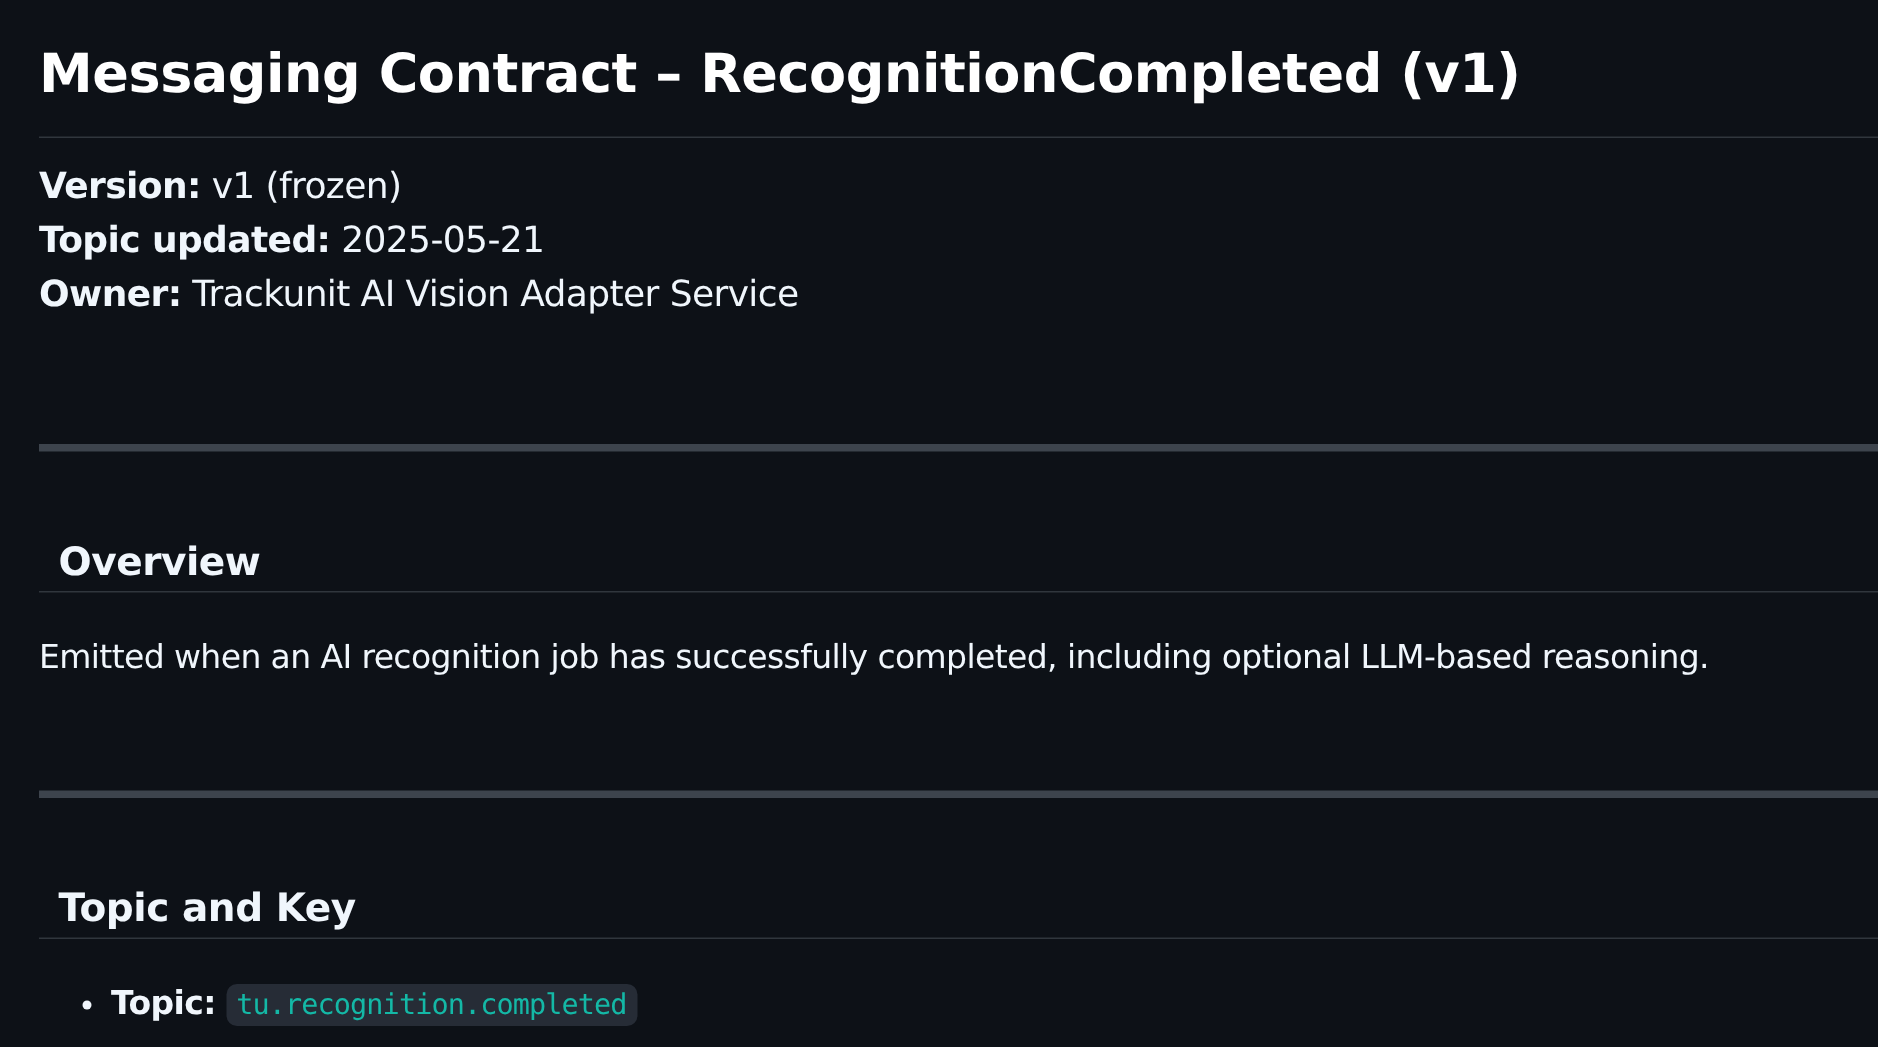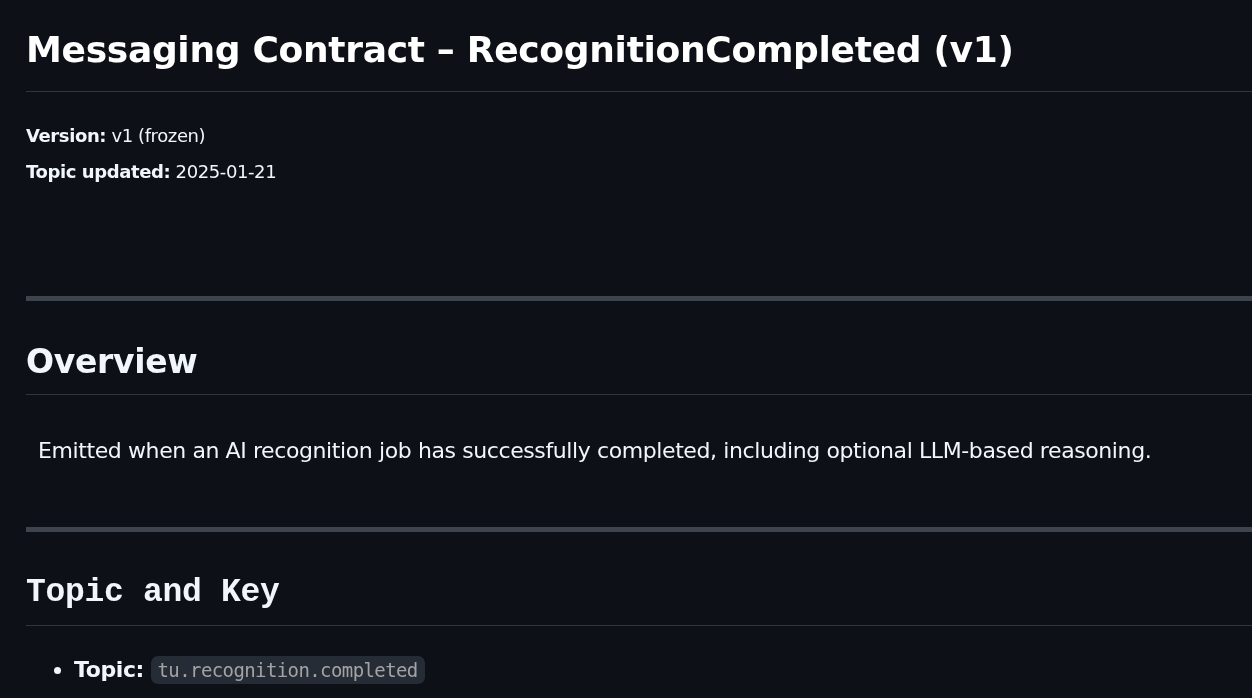--- a/index.html
+++ b/index.html
@@ -40,43 +40,43 @@
   }
   .rule-thick {
     position: absolute;
     left: 0;
     right: 0;
     height: 5px;
     background: #3d444d;
   }
   .meta {
     position: absolute;
-    top: 118px;
+    top: 106px;
     left: 0;
-    font-size: 18px;
+    font-size: 24px;
     line-height: 36px;
     letter-spacing: -0.4px;
     white-space: nowrap;
   }
   .meta-line b { font-weight: 700; }
   h2 {
     position: absolute;
     left: 0;
-    margin: 0;
-    font-size: 33px;
+    margin: 13px;
+    font-size: 26px;
     font-weight: 600;
     line-height: 44px;
     letter-spacing: -0.3px;
     white-space: nowrap;
   }
   .para {
     position: absolute;
     top: 421px;
     left: 0;
-    margin: 12px;
+    margin: 0;
     font-size: 22px;
     line-height: 36px;
     letter-spacing: -0.4px;
     white-space: nowrap;
   }
   ul.topic-list {
     position: absolute;
     top: 652px;
     left: 0;
     margin: 0;
@@ -88,52 +88,55 @@
   }
   ul.topic-list li::marker { color: #f0f6fc; }
   ul.topic-list b { font-weight: 700; }
   code {
     font-family: "DejaVu Sans Mono", "Liberation Mono", monospace;
     font-size: 19px;
     background: #262c36;
     border-radius: 7px;
     padding: 3px 7px;
     letter-spacing: -0.6px;
-    color: #a3a3a3;
+    color: #14b8a6;
   }
 </style>
 </head>
 <body>
 
 <div class="page">
 
   <h1>Messaging Contract – RecognitionCompleted (v1)</h1>
   <div class="rule-thin" style="top:91px;"></div>
 
   <div class="meta">
     <div class="meta-line">
       <b>Version:</b><span> v1 (frozen)</span>
     </div>
     <div class="meta-line">
-      <b>Topic updated:</b><span> 2025-01-21</span>
+      <b>Topic updated:</b><span> 2025-05-21</span>
+    </div>
+    <div class="meta-line">
+      <b>Owner:</b><span> Trackunit AI Vision Adapter Service</span>
     </div>
   </div>
 
   <div class="rule-thick" style="top:296px;"></div>
 
   <h2 style="top:340px;">Overview</h2>
   <div class="rule-thin" style="top:394px;"></div>
 
   <div class="para">
     <div>Emitted when an AI recognition job has successfully completed, including optional LLM-based reasoning.</div>
   </div>
 
   <div class="rule-thick" style="top:527px;"></div>
 
-  <h2 style="top:571px;font-family:Liberation Mono, monospace;">Topic and Key</h2>
+  <h2 style="top:571px;">Topic and Key</h2>
   <div class="rule-thin" style="top:625px;"></div>
 
   <ul class="topic-list">
     <li>
       <b>Topic:</b>
       <code>tu.recognition.completed</code>
     </li>
   </ul>
 
 </div>

